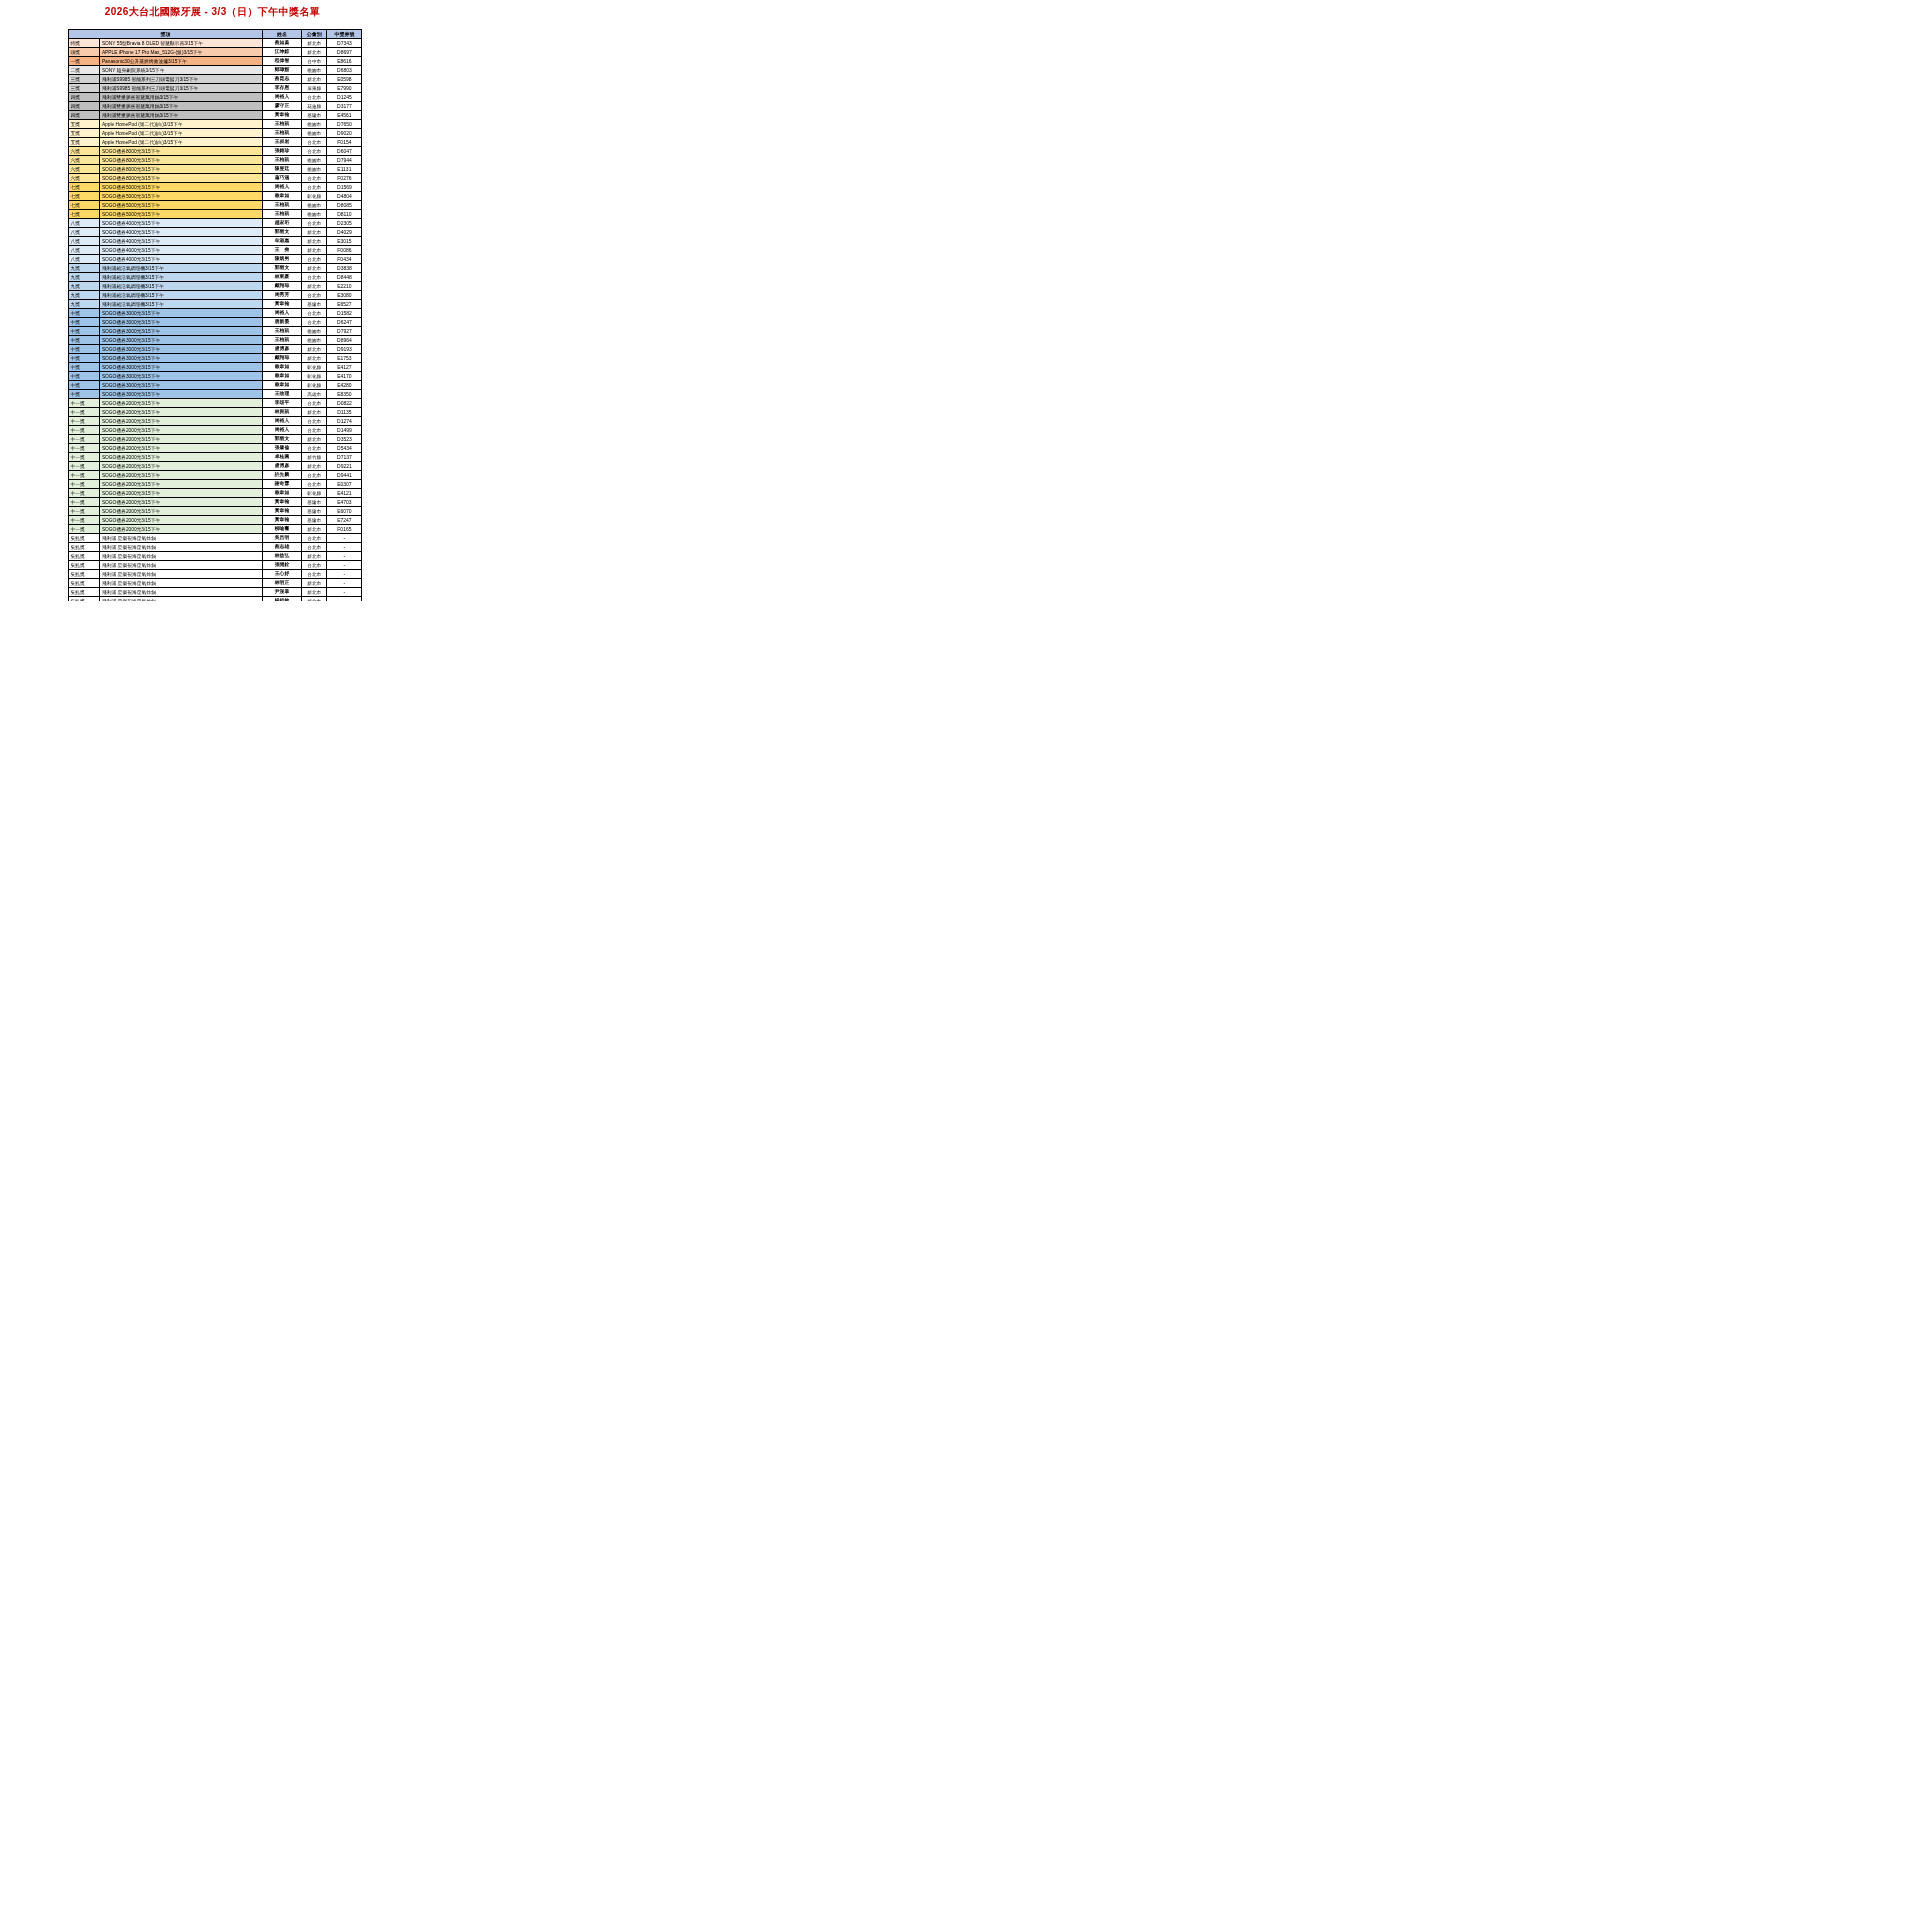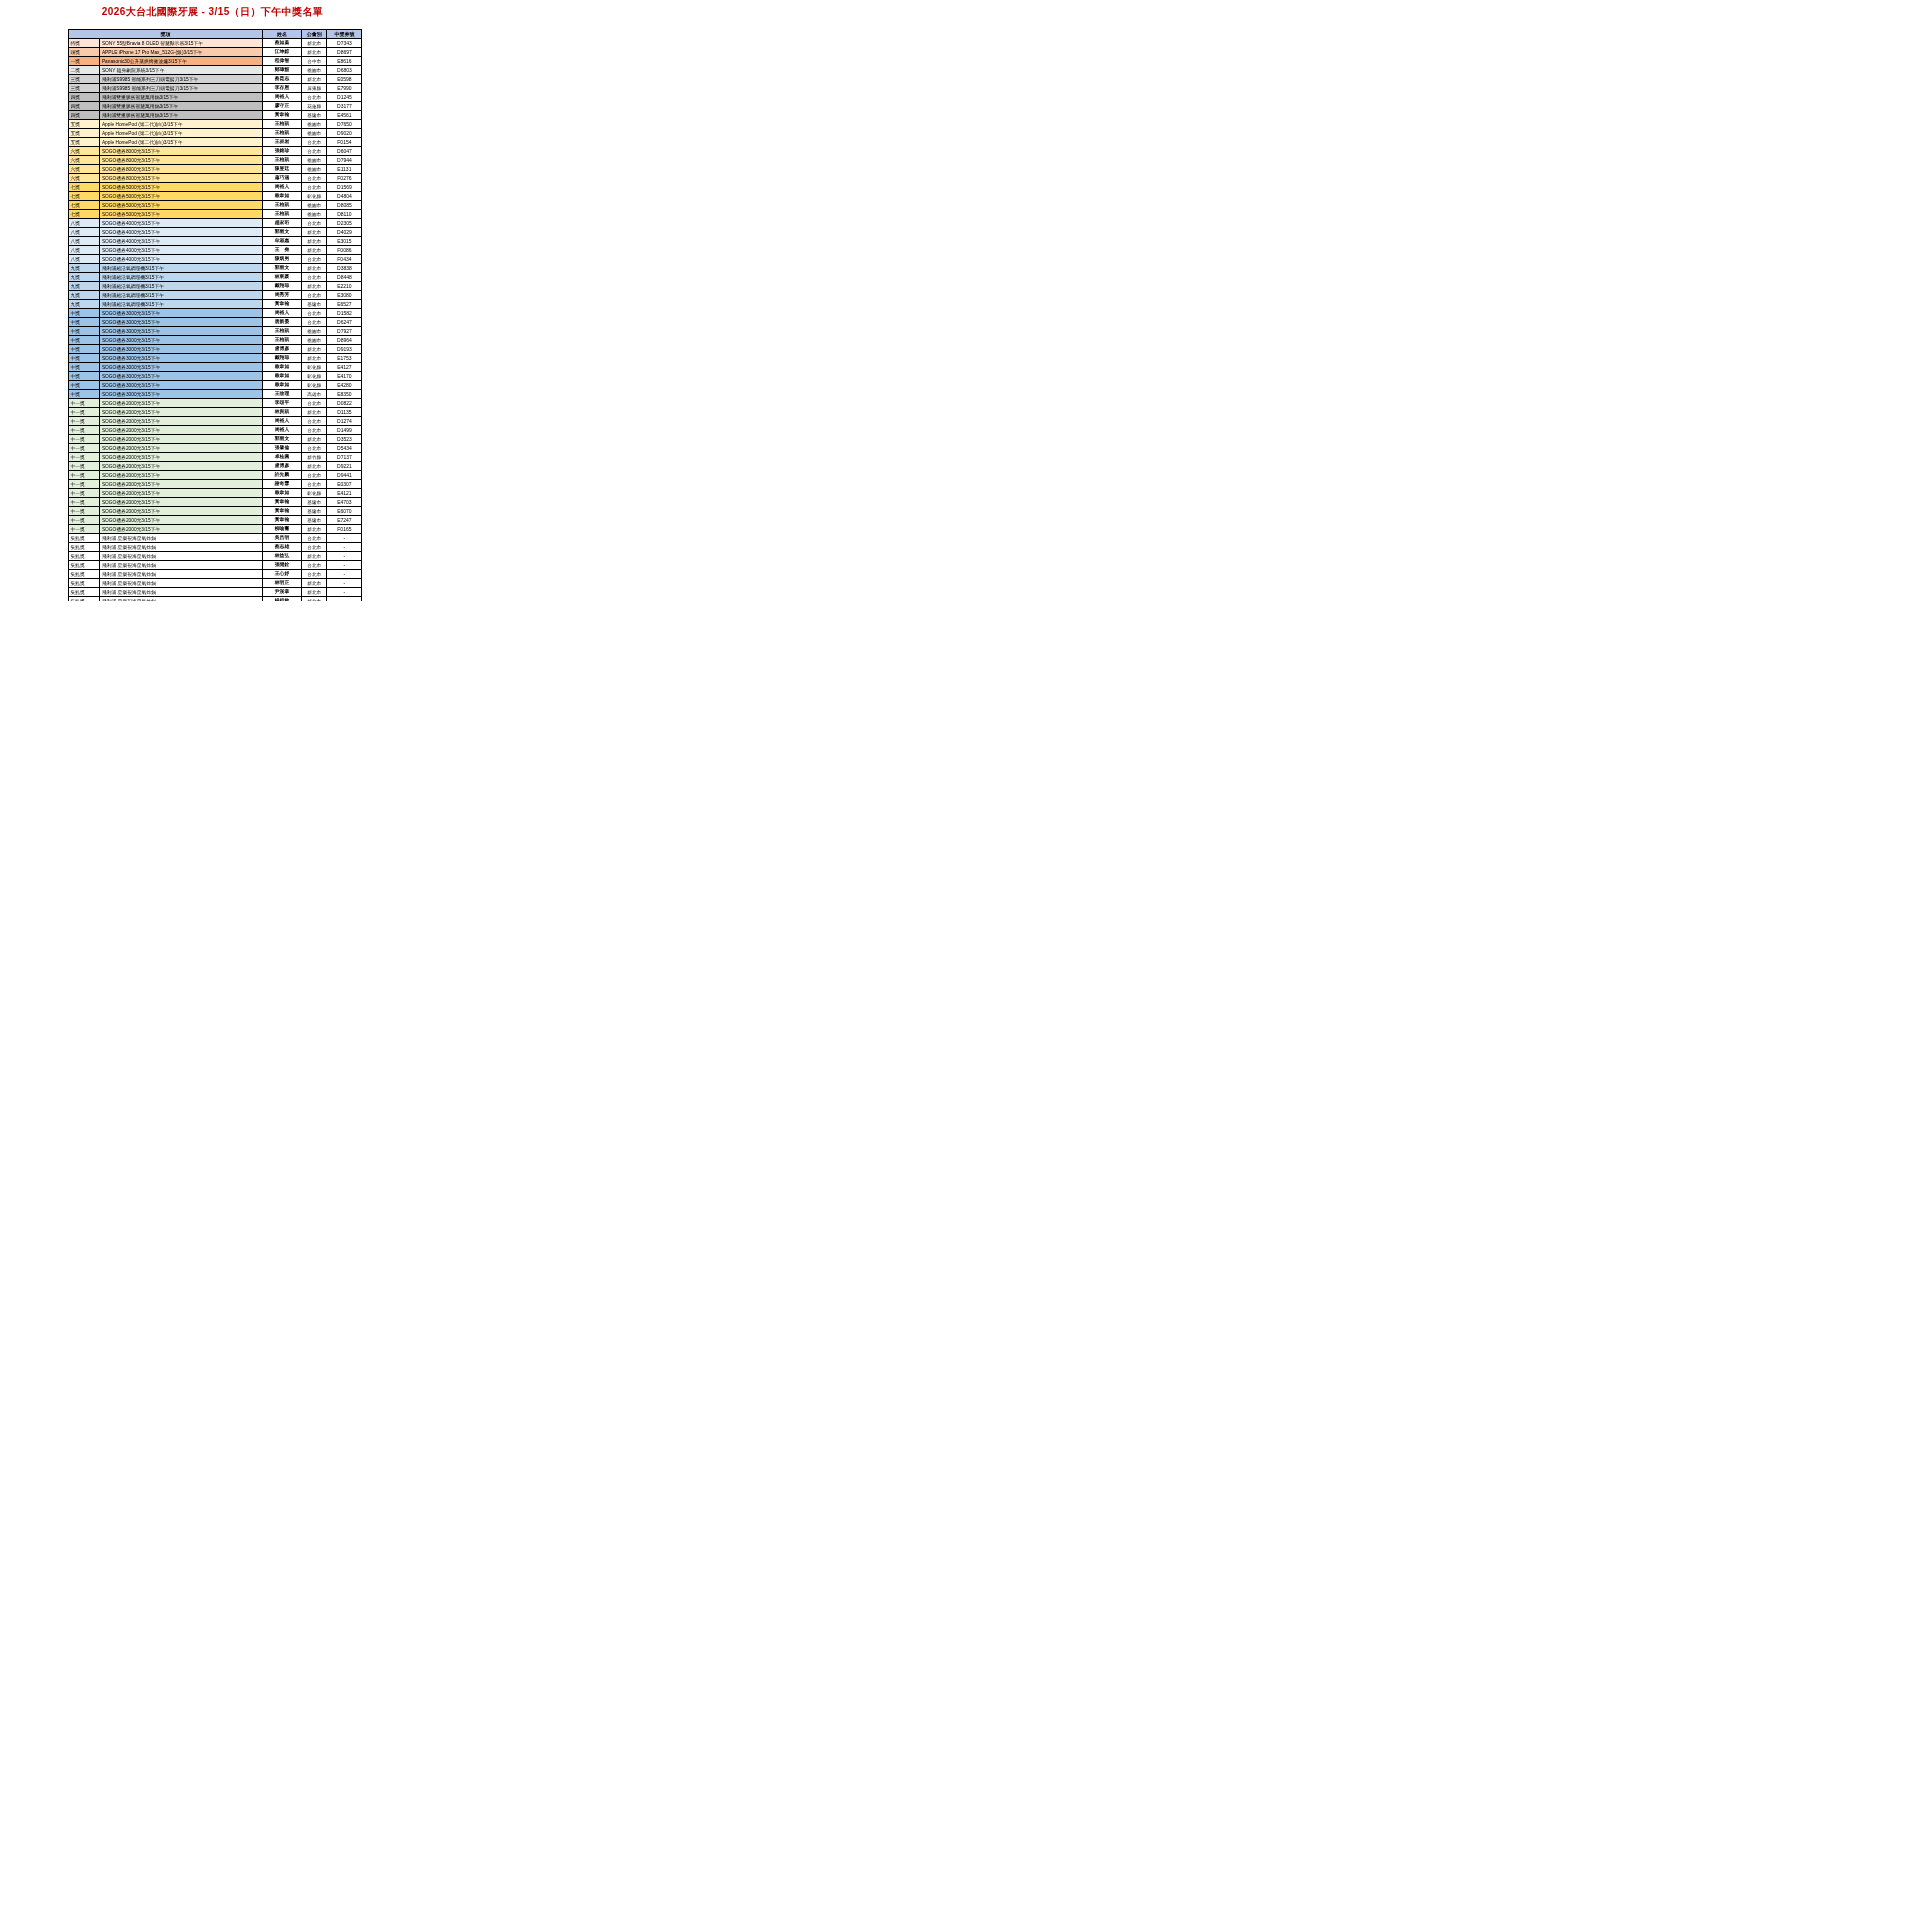--- a/index.html
+++ b/index.html
@@ -50,21 +50,21 @@
   td.name  { font-size: 4.8px; font-weight: bold; text-align: center; line-height: 1.15; }
   td.org   { font-size: 4.6px;   text-align: center; white-space: nowrap; }
   td.ticket{ font-size: 5px;   text-align: center; white-space: nowrap; }
   tr.tall td { height: 16.6px; }
   .name-note { font-size: 4.2px; font-weight: bold; line-height: 1.1; }
 </style>
 </head>
 <body>
 
 <div class="sheet">
-  <div class="title" style="color: rgb(192, 0, 0);">2026大台北國際牙展 - 3/15（日）下午中獎名單</div>
+  <div class="title" style="color: rgb(192, 0, 0);">2026大台北國際牙展 - 3/3（日）下午中獎名單</div>
 
   <table class="prize-table">
     <colgroup>
       <col style="width:31px">
       <col style="width:163px">
       <col style="width:39px">
       <col style="width:25.4px">
       <col style="width:35px">
     </colgroup>
     <thead>

